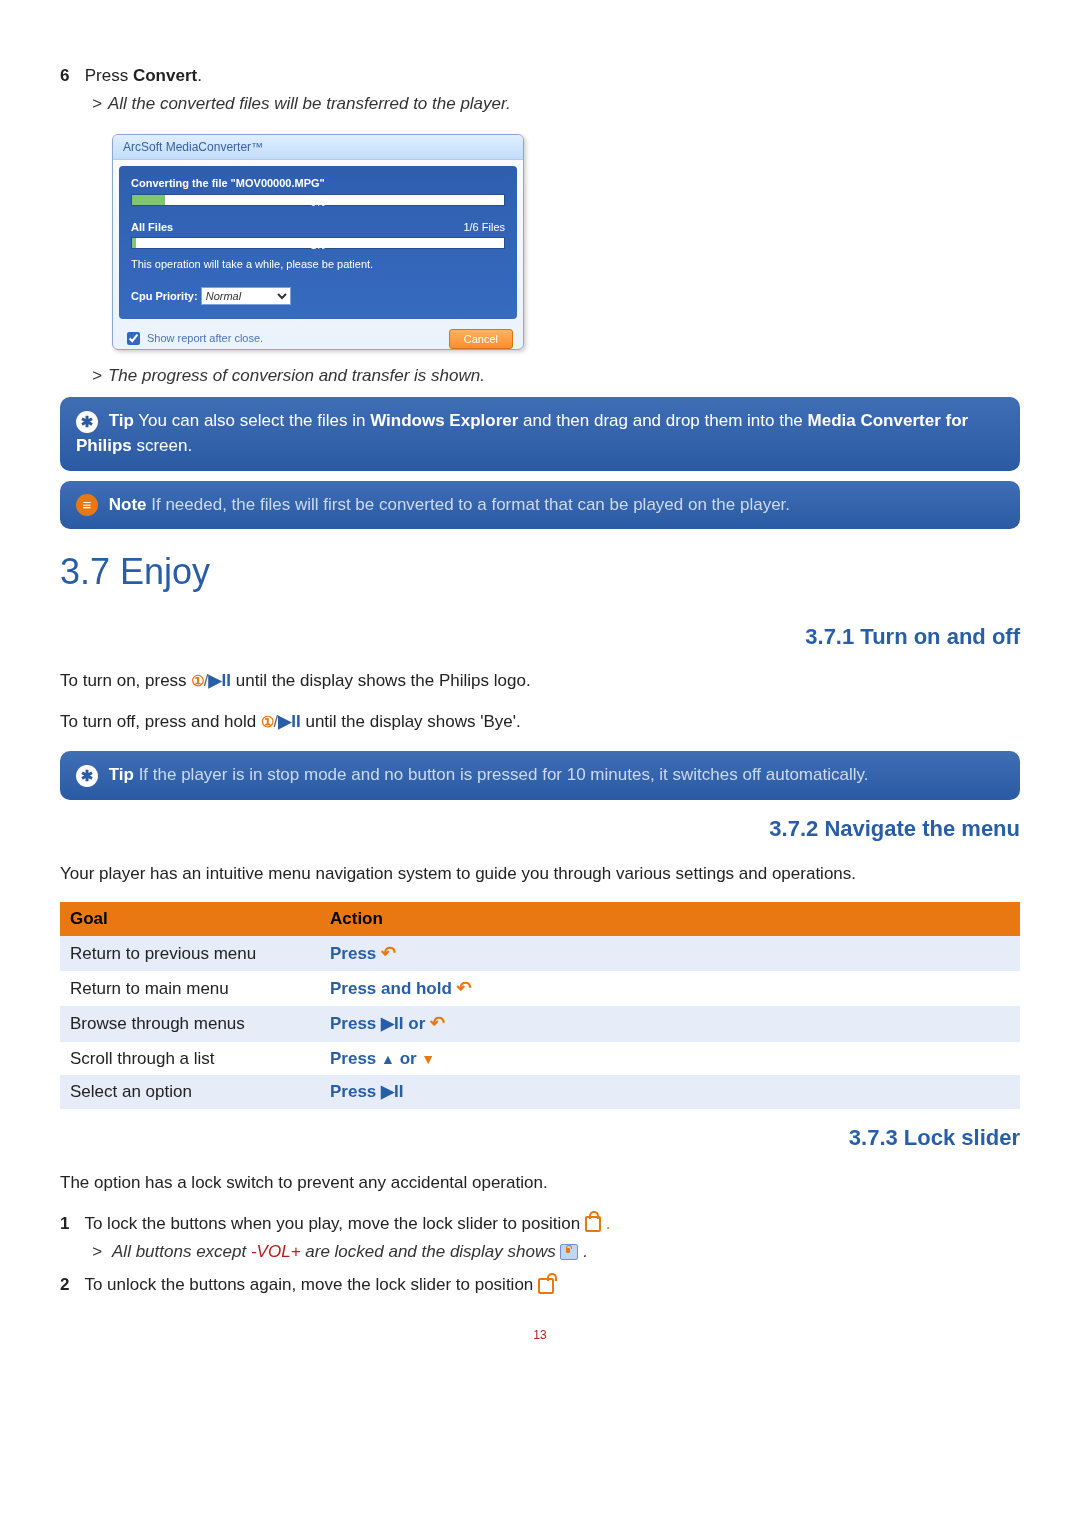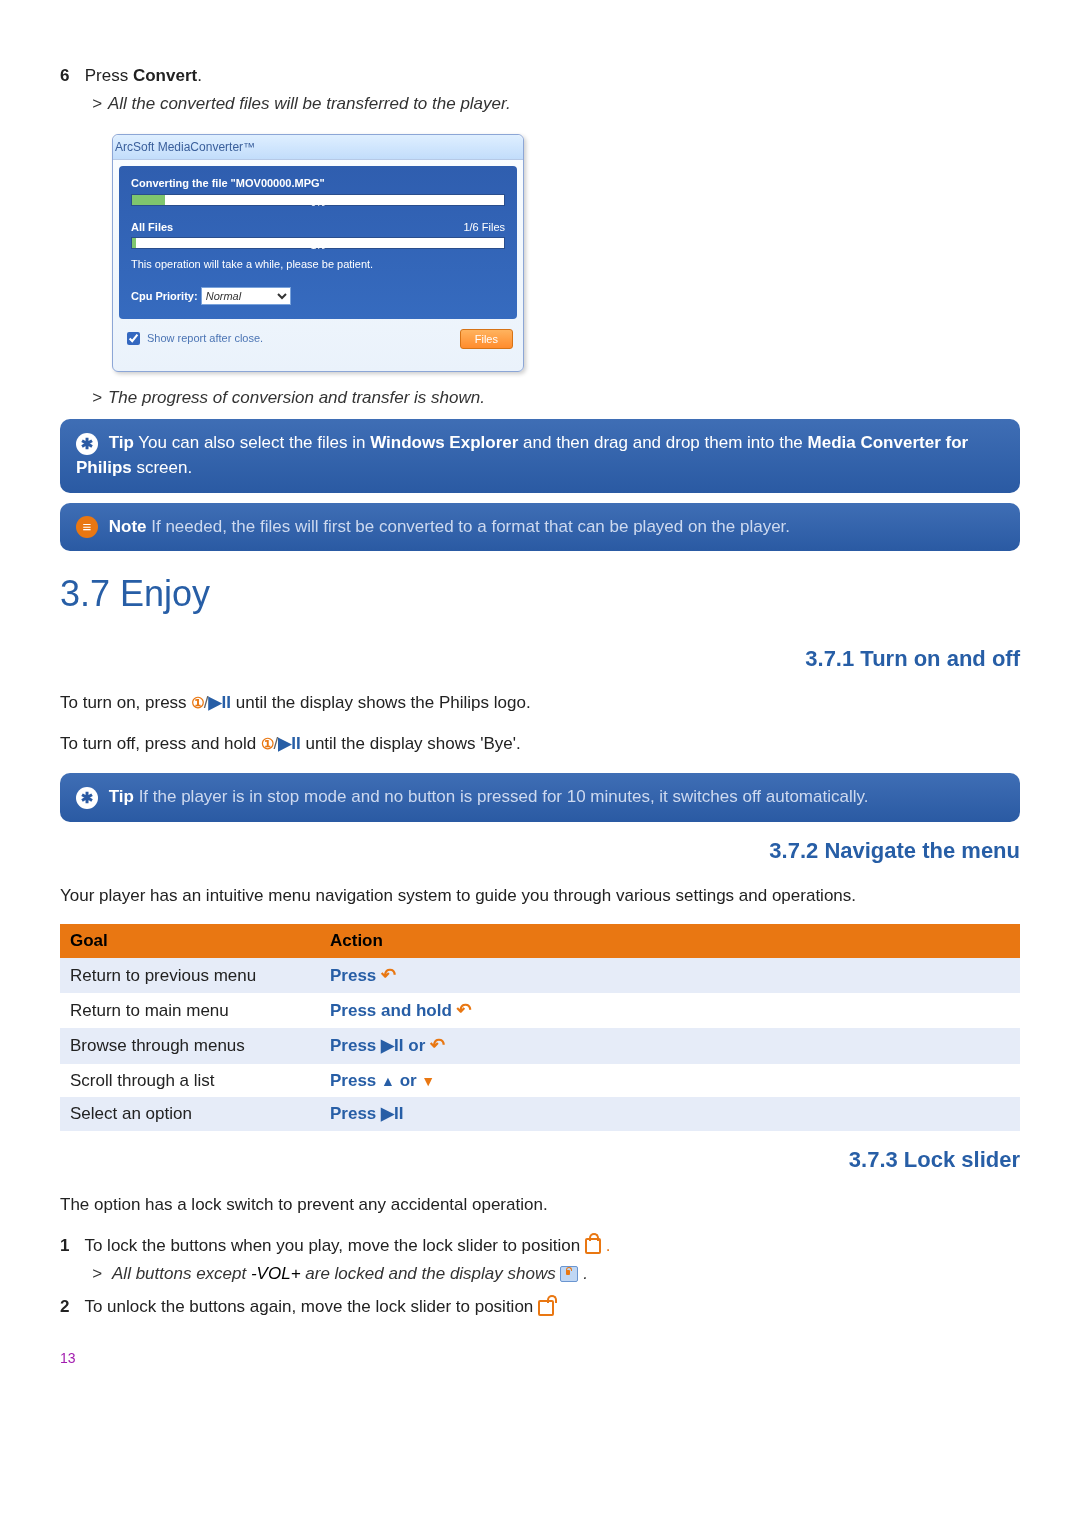--- a/index.html
+++ b/index.html
@@ -26,21 +26,21 @@
     margin: 18px 0 14px 52px;
     background: linear-gradient(#fafdff, #eaf2fb);
     font-size: 12px;
     box-shadow: 2px 2px 4px rgba(0,0,0,0.2);
   }
   .dialog-title {
     background: linear-gradient(#dfefff,#c2ddfb);
     border-bottom: 1px solid #b6c9e6;
     border-radius: 6px 6px 0 0;
     color:#3a5f9b;
-    padding: 4px 2px;
+    padding: 4px 10px;
     font-size: 12px;
   }
   .dialog-body {
     background: linear-gradient(#2f5eaf,#366bbf);
     color:#fff;
     margin: 6px;
     border-radius: 4px;
     padding: 10px 12px 14px 12px;
     font-size: 11px;
   }
@@ -57,21 +57,21 @@
     color:#fff; font-size:10px; text-align:center; margin-top:-12px; position:relative;
   }
   .files-row { display:flex; justify-content:space-between; margin-top:10px;text-align:right; }
   .cpu-row { margin-top:14px; }
   .cpu-row select {
     font-size: 11px; width: 90px; height:18px;
     background:#fff; color:#333; border:1px solid #7aa3db;font-style:italic;
   }
   .dialog-footer {
     display:flex; justify-content:space-between; align-items:center;
-    padding: 4px 10px 22px 10px;
+    padding: 4px 10px 0 10px;
     font-size:11px;
     color:#4b74b4;
   }
   .dialog-footer .cb { display:flex; align-items:center; gap:4px; }
   .cb input { accent-color:#3468c0; width:13px; height:13px; }
   .cancel-btn {
     background: linear-gradient(#ffb35e,#ff8c2d);
     color:#fff;
     border:1px solid #d67316;
     border-radius:3px;
@@ -114,21 +114,21 @@
     margin:18px 0 24px 0;
   }
   h2.section-sub {
     color:#275ea6;
     font-weight:bold;
     font-size:22px;
     margin:14px 0 6px 0;
     text-align:right;
   }
   .orange { color:#e97712; }
-  .orange-italic { color:#000000; font-style:italic; }
+  .orange-italic { color:#b91c1c; font-style:italic; }
 
   
   .pp-icon {
     color:#e97712;
     font-weight:bold;
     letter-spacing:-1px;
     font-size:15px;
   }
   .playpause { color:#275ea6; font-weight:bold; }
   .back-icon { color:#e97712; font-weight:bold; font-size:18px; }
@@ -195,21 +195,21 @@
     padding:5px 10px;
     font-weight:bold;
   }
   table.nav td {
     padding:5px 10px;
   }
   table.nav tr.even td { background:#e6ecf8; }
   table.nav tr.odd td  { background:#ffffff; }
   table.nav td.action { color:#275ea6; font-weight:bold; }
 
-  .page-num { text-align:left; font-size:14px; color:#a21caf; margin-top:30px; }
+  .page-num { text-align:center; font-size:12px; color:#b91c1c; margin-top:30px; }
 </style>
 </head>
 <body>
 
 <div class="step">
   <span class="step-num">6</span>
   <span>
     <span>Press </span><b>Convert</b><span>.</span>
   </span>
 </div>
@@ -239,21 +239,21 @@
       <select>
         <option>Normal</option>
       </select>
     </div>
   </div>
   <div class="dialog-footer">
     <label class="cb">
       <input type="checkbox" checked="" style="">
       <span>Show report after close.</span>
     </label>
-    <button class="cancel-btn">Files</button>
+    <button class="cancel-btn">Cancel</button>
   </div>
 </div>
 
 <div class="result-line">
   <span class="result-caret">&gt;</span><span>The progress of conversion and transfer is shown.</span>
 </div>
 
 <div class="callout">
   <span class="icon-bubble">✱</span>
   <b>Tip</b><span> You can also select the files in </span><b>Windows Explorer</b><span> and then drag and drop them into the </span><b>Media Converter for Philips</b><span class=""> screen.</span>

